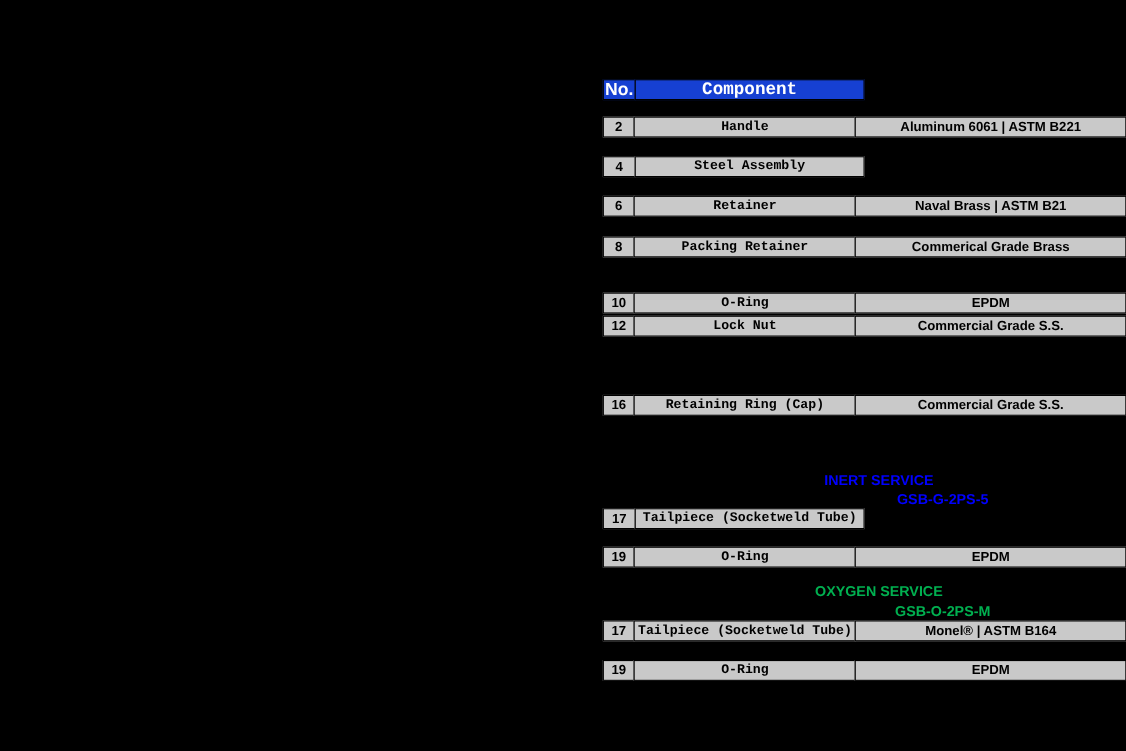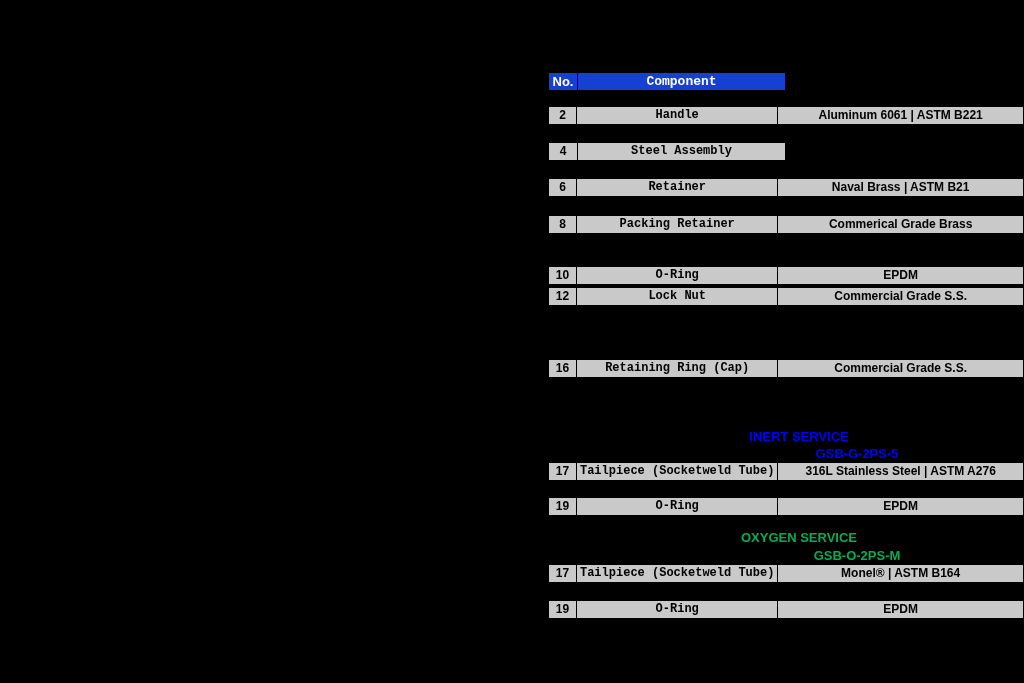--- a/index.html
+++ b/index.html
@@ -18,21 +18,21 @@
     text-align:center; overflow:hidden; white-space:nowrap;
   }
   .cell + .cell { margin-left:-1px; }
   .cell.no   { width:30px; }
   .cell.comp { width:209px;font-family:Liberation Mono, monospace; }
   .cell.mat  { width:255px; }
   .trow.header .cell {
     background:var(--header_bg, #1640d2);
     color:var(--header_text, #fff);
     border-color:#000;
-    font-size:13px;
+    font-size:16px;
   }
   .svc-label, .part-number {
     position:absolute; width:476px; text-align:center;
     font-weight:bold; font-size:13px; line-height:14px; white-space:nowrap;
   }
   .inert  { color:var(--inert, #0000ff); }
   .oxygen { color:var(--oxygen, #00b050); }
 </style>
 </head>
 <body style="--background: #000000; --header_bg: #1640d2; --header_text: #ffffff; --row_bg: #c9c9c9; --row_text: #000000; --inert: #0000ff; --oxygen: #00b050;">
@@ -78,21 +78,20 @@
     <div class="cell comp">Retaining Ring (Cap)</div>
     <div class="cell mat">Commercial Grade S.S.</div>
   </div>
 
   <div class="svc-label inert" style="top:358px;left:13px">INERT SERVICE</div>
   <div class="part-number inert" style="top:375px;left:71px">GSB-G-2PS-5</div>
 
   <div class="trow" style="top:390px">
     <div class="cell no">17</div>
     <div class="cell comp">Tailpiece (Socketweld Tube)</div>
-    <div class="cell mat">316L Stainless Steel | ASTM A276</div>
   </div>
   <div class="trow" style="top:425px">
     <div class="cell no">19</div>
     <div class="cell comp">O-Ring</div>
     <div class="cell mat">EPDM</div>
   </div>
 
   <div class="svc-label oxygen" style="top:459px;left:13px">OXYGEN SERVICE</div>
   <div class="part-number oxygen" style="top:477px;left:71px">GSB-O-2PS-M</div>
 

